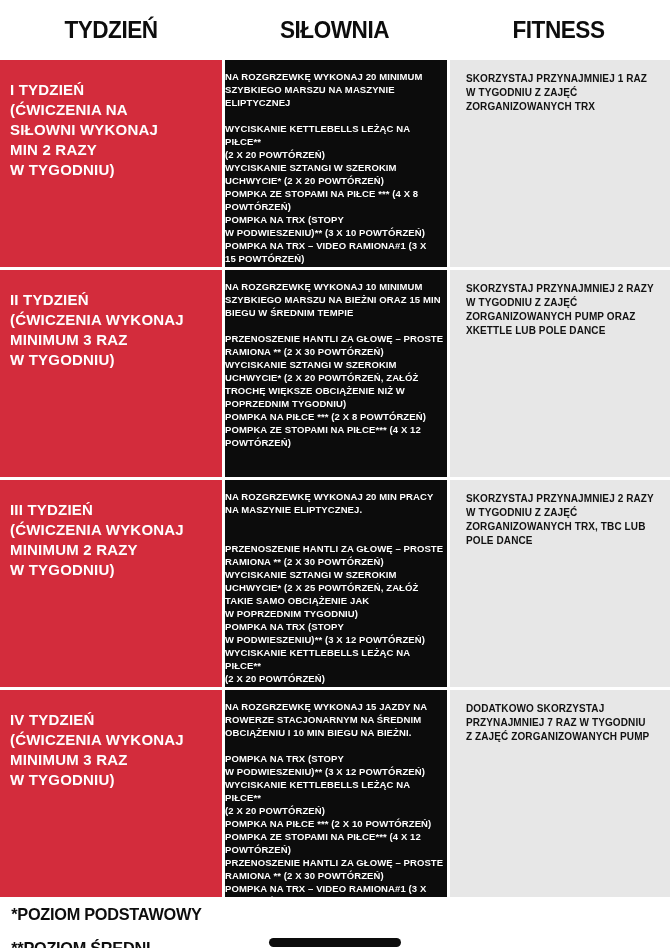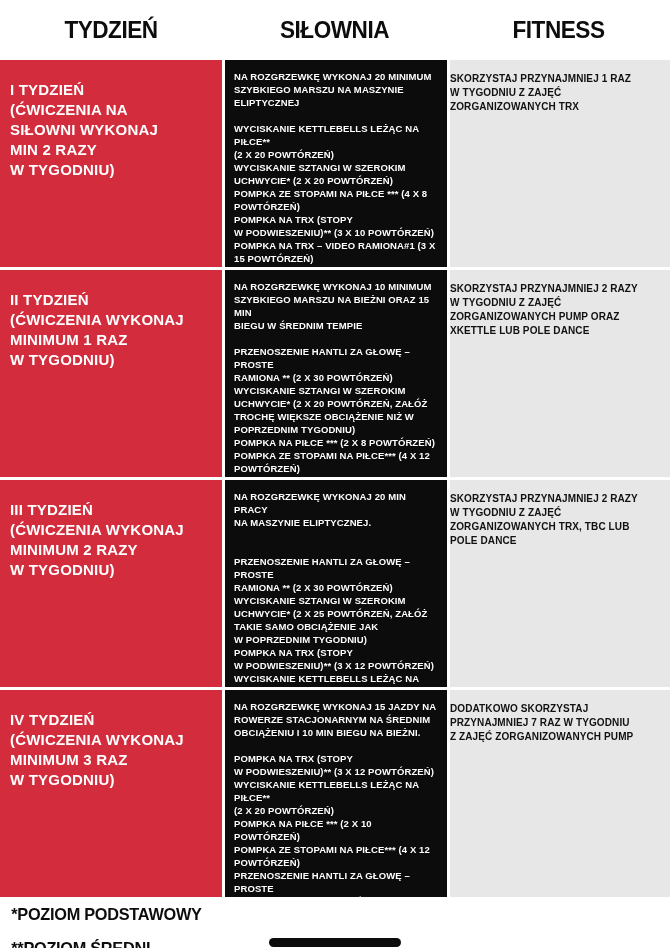--- a/index.html
+++ b/index.html
@@ -12,24 +12,24 @@
   .header .col-title { text-align:center; font-size:24px; font-weight:bold; color:#0d0d0d;
     letter-spacing:-0.5px; transform:scaleX(0.94); text-transform:uppercase; }
 
   
   .grid { display:grid; grid-template-columns:222px 222px 220px; column-gap:3px;
     grid-template-rows:207px 207px 207px 207px; row-gap:3px; }
   .cell { overflow:hidden; }
   .week-cell { background:#d32c3c; color:#ffffff; padding:20px 10px;
     font-size:15px; font-weight:bold; line-height:20px; white-space:pre-line;
     letter-spacing:0.2px; }
-  .gym-cell { background:#0c0c0c; color:#ffffff; padding:10px 9px;
+  .gym-cell { background:#0c0c0c; color:#ffffff; padding:10px 0;
     font-size:9.5px; font-weight:bold; line-height:13px; white-space:pre-line;
     letter-spacing:0.1px; }
-  .fitness-cell { background:#e7e7e7; color:#111111; padding:12px 0;
+  .fitness-cell { background:#e7e7e7; color:#111111; padding:12px 16px;
     font-size:10px; font-weight:bold; line-height:14px; white-space:pre-line;
     letter-spacing:0.1px; }
 
   
   .footer { position:absolute; left:0; right:0; top:905px; display:flex;
     justify-content:center; gap:14px;flex-direction:column; }
   .footer .legend-item { font-size:17px; font-weight:bold; color:#0d0d0d;
     letter-spacing:-0.3px; transform:scaleX(0.96); white-space:nowrap; }
   .home-indicator { position:absolute; left:269px; top:938px; width:132px; height:9px;
     background:#0c0c0c; border-radius:5px; }
@@ -65,21 +65,21 @@
 POMPKA NA TRX (STOPY
 W PODWIESZENIU)** (3 X 10 POWTÓRZEŃ)
 POMPKA NA TRX – VIDEO RAMIONA#1 (3 X
 15 POWTÓRZEŃ)</div>
     <div class="cell fitness-cell">SKORZYSTAJ PRZYNAJMNIEJ 1 RAZ
 W TYGODNIU Z ZAJĘĆ
 ZORGANIZOWANYCH TRX</div>
 
     <div class="cell week-cell">II TYDZIEŃ
 (ĆWICZENIA WYKONAJ
-MINIMUM 1 RAZ
+MINIMUM 3 RAZ
 W TYGODNIU)</div>
     <div class="cell gym-cell">NA ROZGRZEWKĘ WYKONAJ 10 MINIMUM
 SZYBKIEGO MARSZU NA BIEŻNI ORAZ 15 MIN
 BIEGU W ŚREDNIM TEMPIE
 
 PRZENOSZENIE HANTLI ZA GŁOWĘ – PROSTE
 RAMIONA ** (2 X 30 POWTÓRZEŃ)
 WYCISKANIE SZTANGI W SZEROKIM
 UCHWYCIE* (2 X 20 POWTÓRZEŃ, ZAŁÓŻ
 TROCHĘ WIĘKSZE OBCIĄŻENIE NIŻ W

